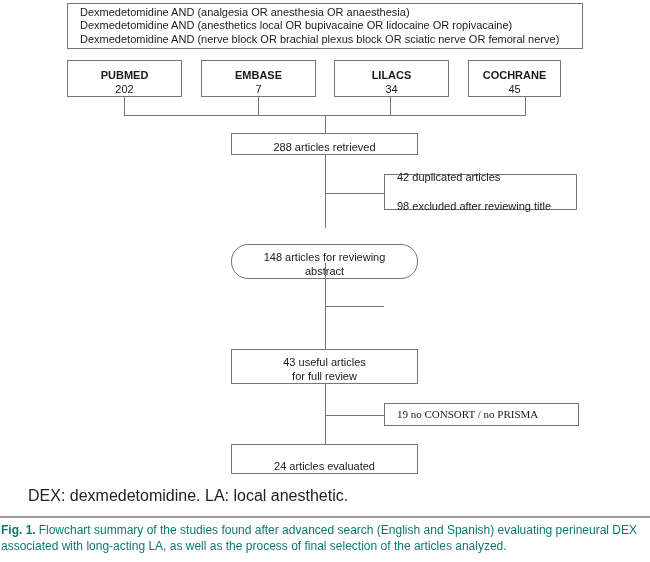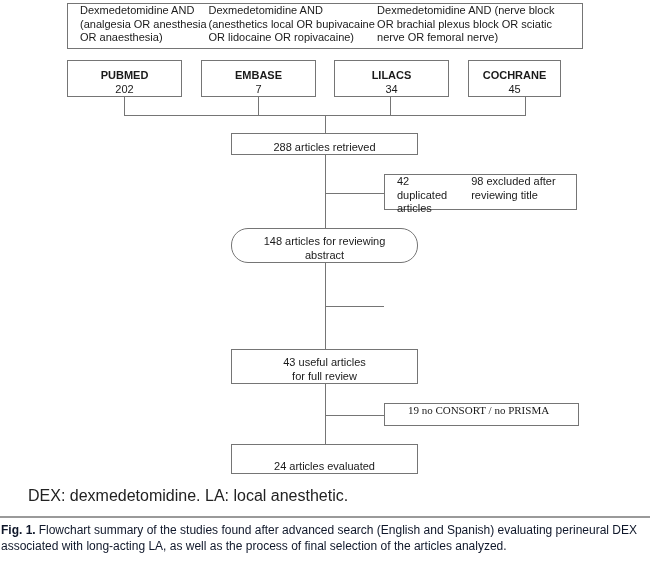--- a/index.html
+++ b/index.html
@@ -23,21 +23,21 @@
   }
   .box.centered {
     display: flex;
     flex-direction: column;
     align-items: center;
     justify-content: flex-end;
     text-align: center;
   }
   .box.lefted {
     display: flex;
-    flex-direction: row;
+    flex-direction: column;
     justify-content: center;
     text-align: left;
     padding-left: 12px;
     padding-right: 18px;
   }
   .query-box {
     left: 67px; top: 3px; width: 516px; height: 46px;
     padding-left: 8px; padding-right: 4px;
   }
   .db-name { font-weight: bold; }
@@ -56,21 +56,21 @@
     left: 0; top: 516px;
     width: 650px; height: 2px;
     background: #9a9a9a;
   }
   .caption {
     position: absolute;
     left: 1px; top: 522px;
     width: 649px;
     font-size: 12px;
     line-height: 16px;
-    color: #0f172a;
+    color: #0f766e;
   }
   .caption .fig-label { font-weight: bold; margin-right: 3px; }
 </style>
 </head>
 <body>
 
 <div class="canvas">
 
   <div class="box lefted query-box">
     <div>Dexmedetomidine AND (analgesia OR anesthesia OR anaesthesia)</div>
@@ -107,21 +107,21 @@
   </div>
 
   <div class="line" style="left:325px; top:155px; width:1px; height:73px;"></div>
   <div class="line" style="left:325px; top:193px; width:59px; height:1px;"></div>
 
   <div class="box lefted" style="left:384px; top:174px; width:193px; height:36px;gap:16px;">
     <div>42 duplicated articles</div>
     <div>98 excluded after reviewing title</div>
   </div>
 
-  <div class="box centered" style="left:231px; top:228px; width:187px; height:35px;border-radius:17px;">
+  <div class="box centered" style="left:231px; top:244px; width:187px; height:35px;border-radius:17px;">
     <div>148 articles for reviewing</div>
     <div>abstract</div>
   </div>
 
   <div class="line" style="left:325px; top:263px; width:1px; height:86px;"></div>
   <div class="line" style="left:325px; top:306px; width:59px; height:1px;"></div>
 
 
   <div class="box centered" style="left:231px; top:349px; width:187px; height:35px;">
     <div>43 useful articles</div>

